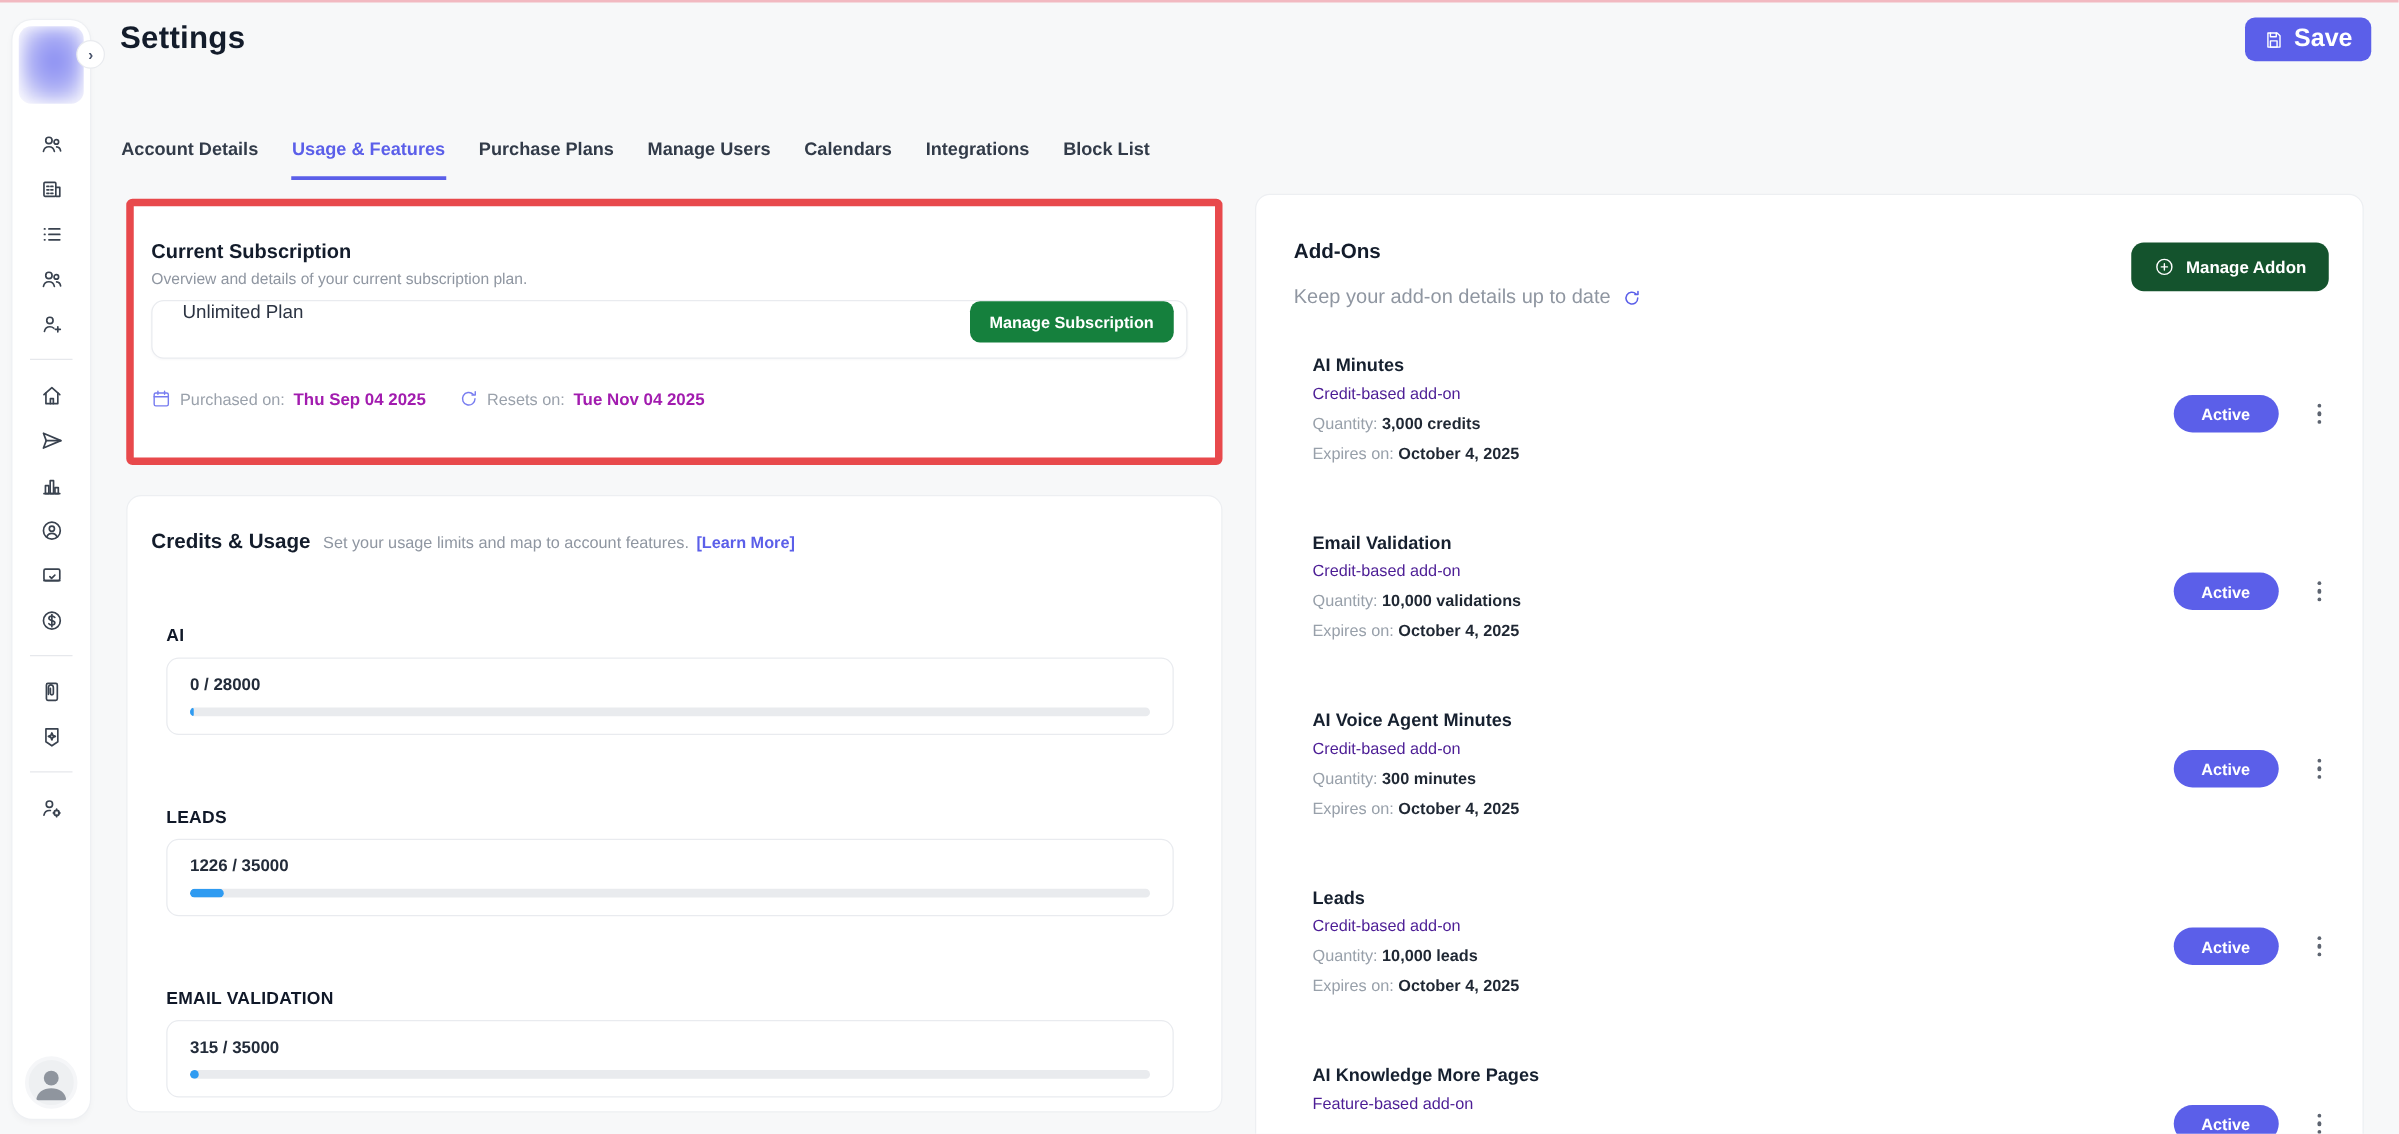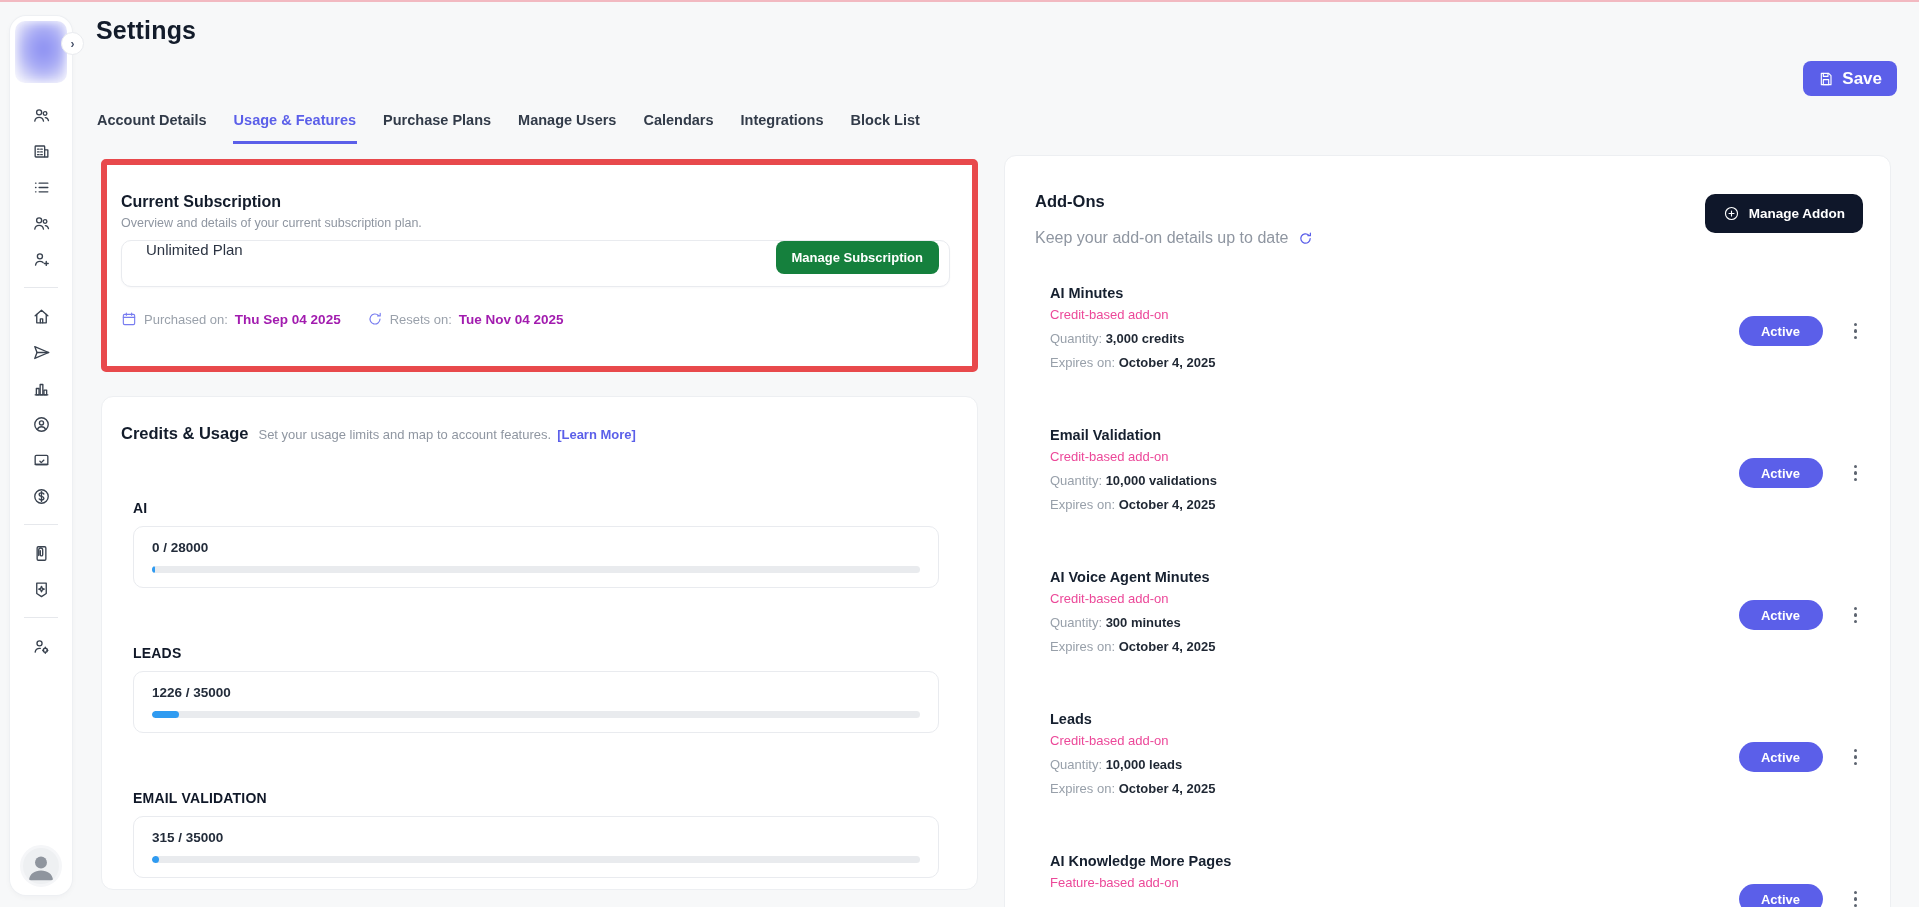--- a/index.html
+++ b/index.html
@@ -39,22 +39,22 @@
     position:absolute; bottom:8px; left:50%; transform:translateX(-50%);
     width:42px; height:42px; border-radius:50%; background:#eef0f2; border:3px solid #f5f6f8;
     display:flex; align-items:center; justify-content:center; overflow:hidden; cursor:pointer;
   }
 
   
   .page-title { position:absolute; left:96px; top:16px; font-size:25px; font-weight:700; color:#131c2b; letter-spacing:.2px; }
   .save-btn {
     position:absolute; right:22px; top:14px; height:35px; padding:0 15px;
     background:#5b5fe9; color:#fff; border:none; border-radius:8px;
-    font-family:inherit; font-size:17px; font-weight:700;
-    display:flex; align-items:center; gap:8px; cursor:pointer;margin-top:47px;
+    font-family:inherit; font-size:20px; font-weight:700;
+    display:flex; align-items:center; gap:8px; cursor:pointer;
   }
   .save-btn svg { width:16px; height:16px; stroke:#fff; stroke-width:1.7; fill:none; stroke-linecap:round; stroke-linejoin:round; }
 
   .tabs { position:absolute; left:96px; top:112px; display:flex; gap:25px; }
   .tab {
     background:none; border:none; font-family:inherit; font-size:14.5px; font-weight:600; color:#323b49;
     padding:0 1px 13px; cursor:pointer; border-bottom:3px solid transparent;
   }
   .tab.active { color:#5b5fe9; border-bottom-color:#5b5fe9; }
 
@@ -102,29 +102,29 @@
   .addons-card {
     position:absolute; left:1004px; top:155px; width:887px; height:830px;
     background:#fff; border:1px solid #edeff2; border-radius:12px;
     padding:36px 28px 0 30px;
   }
   .addons-title { font-size:16.5px; font-weight:700; color:#131c2b; }
   .addons-sub { font-size:16px; color:#8f96a1; margin-top:18px; display:flex; align-items:center; gap:9px; }
   .addons-sub svg { width:15px; height:15px; stroke:#5b5fe9; stroke-width:2; fill:none; stroke-linecap:round; stroke-linejoin:round; }
   .manage-addon-btn {
     position:absolute; right:27px; top:38px; height:39px; padding:0 18px;
-    background:#0f172a; color:#fff; border:none; border-radius:10px;
+    background:#14532d; color:#fff; border:none; border-radius:10px;
     font-family:inherit; font-size:13.5px; font-weight:700;
     display:flex; align-items:center; gap:9px; cursor:pointer;
   }
   .manage-addon-btn svg { width:17px; height:17px; stroke:#fff; stroke-width:1.6; fill:none; stroke-linecap:round; stroke-linejoin:round; }
   .addon-items { margin-top:38px; }
   .addon-item { display:flex; justify-content:space-between; padding-left:15px; margin-bottom:57px; }
   .addon-name { font-size:14.5px; font-weight:700; color:#16202f; }
-  .addon-type { font-size:13px; color:#ec4899; margin-top:6px; }
+  .addon-type { font-size:13px; color:#4c1d95; margin-top:6px; }
   .addon-line { font-size:13px; color:#98a0aa; margin-top:9px; }
   .addon-line b { color:#1f2733; font-weight:700; }
   .addon-right { display:flex; align-items:center; gap:26px; margin-top:31px; height:30px; }
   .status-pill {
     width:84px; height:30px; border-radius:999px; background:#5b5fe9; color:#fff; border:none;
     font-family:inherit; font-size:13px; font-weight:700; cursor:pointer;
   }
   .kebab { display:flex; flex-direction:column; gap:3px; padding:6px 5px; cursor:pointer; background:none; border:none; }
   .kebab i { width:3.5px; height:3.5px; border-radius:50%; background:#5d6470; display:block; }
 </style>

